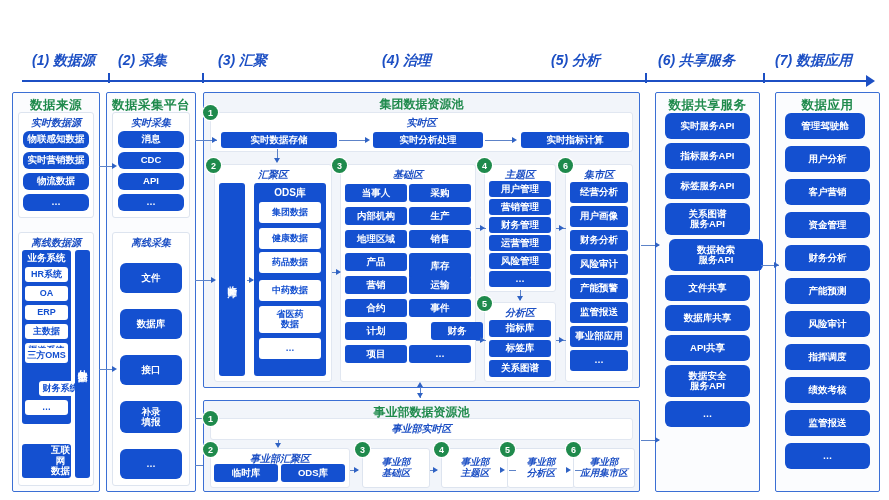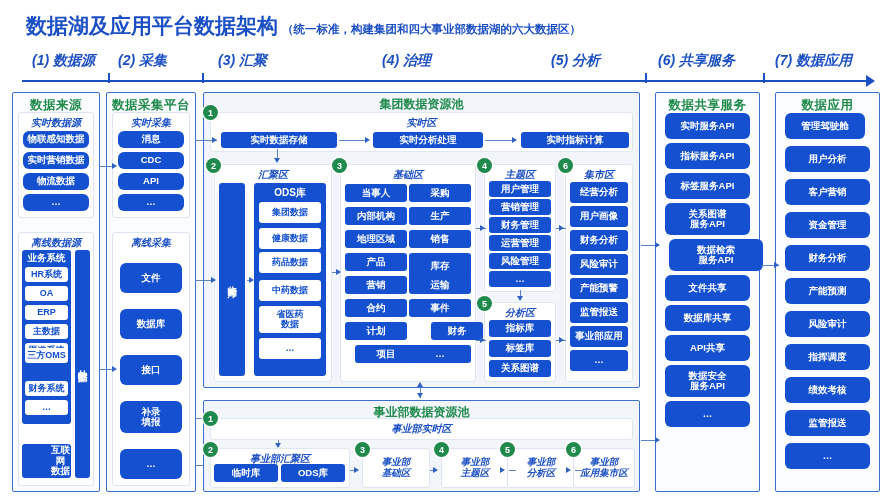--- a/index.html
+++ b/index.html
@@ -119,23 +119,20 @@
   }
   .zone-title {
     text-align:center; color:#1c4fc4; font-weight:bold; font-style:italic;
     font-size:10px; padding-top:3px;
   }
 </style>
 </head>
 <body>
 
 <div id="header">
-  <div id="title-row">
-    <span id="main-title">数据湖及应用平台数据架构</span><span id="sub-title">（统一标准，构建集团和四大事业部数据湖的六大数据区）</span>
-  </div>
   <div id="stage-axis">
     <div class="stage-label" style="left:32px;">(1) 数据源</div>
     <div class="stage-label" style="left:118px;">(2) 采集</div>
     <div class="stage-label" style="left:218px;">(3) 汇聚</div>
     <div class="stage-label" style="left:382px;">(4) 治理</div>
     <div class="stage-label" style="left:551px;">(5) 分析</div>
     <div class="stage-label" style="left:658px;">(6) 共享服务</div>
     <div class="stage-label" style="left:775px;">(7) 数据应用</div>
     <div id="axis-line"></div>
     <div id="axis-arrow"></div>
@@ -162,21 +159,21 @@
 </div>
 <div class="bluebox" style="left:22px; top:254px; width:49px; height:14px; font-size:9px; background:transparent; color:#ffffff;"></div>
 <div style="position:absolute; left:22px; top:250px; width:49px; height:174px; background:#1450d0; border-radius:3px;"></div>
 <div class="bluebox" style="left:22px; top:252px; width:49px; height:13px; background:transparent;">业务系统</div>
 <div class="whitebox" style="left:25px; top:267px; width:43px; height:15px;">HR系统</div>
 <div class="whitebox" style="left:25px; top:286px; width:43px; height:15px;">OA</div>
 <div class="whitebox" style="left:25px; top:305px; width:43px; height:15px;">ERP</div>
 <div class="whitebox" style="left:25px; top:324px; width:43px; height:15px;">主数据</div>
 <div class="whitebox" style="left:25px; top:343px; width:43px; height:15px;">渠道系统</div>
 <div class="whitebox" style="left:25px; top:348px; width:43px; height:15px;">三方OMS</div>
-<div class="whitebox" style="left:25px; top:381px; width:43px; height:15px;">财务系统</div>
+<div class="whitebox" style="left:39px; top:381px; width:43px; height:15px;">财务系统</div>
 <div class="whitebox" style="left:25px; top:400px; width:43px; height:15px;">…</div>
 <div class="bluebox" style="left:22px; top:444px; width:49px; height:34px; white-space:pre-line;padding-left:28px;">互联网
 数据</div>
 <div class="bluebox" style="left:75px; top:250px; width:15px; height:228px;">
     <span class="vtext">外部数据</span>
   </div>
 
 <div class="panel" style="left:106px; top:92px; width:90px; height:400px;">
   <div class="panel-title">数据采集平台</div>
 </div>
@@ -245,21 +242,21 @@
   <div class="zone-title">基础区</div>
 </div>
 <div class="numcircle" style="left:332px; top:158px;">3</div>
 <div class="bluebox" style="left:345px; top:184px; width:62px; height:18px;">当事人</div>
 <div class="bluebox" style="left:345px; top:207px; width:62px; height:18px;">内部机构</div>
 <div class="bluebox" style="left:345px; top:230px; width:62px; height:18px;">地理区域</div>
 <div class="bluebox" style="left:345px; top:253px; width:62px; height:18px;">产品</div>
 <div class="bluebox" style="left:345px; top:276px; width:62px; height:18px;">营销</div>
 <div class="bluebox" style="left:345px; top:299px; width:62px; height:18px;">合约</div>
 <div class="bluebox" style="left:345px; top:322px; width:62px; height:18px;">计划</div>
-<div class="bluebox" style="left:355px; top:345px; width:62px; height:18px;">项目</div>
+<div class="bluebox" style="left:345px; top:345px; width:62px; height:18px;">项目</div>
 <div class="bluebox" style="left:409px; top:184px; width:62px; height:18px;">采购</div>
 <div class="bluebox" style="left:409px; top:207px; width:62px; height:18px;">生产</div>
 <div class="bluebox" style="left:409px; top:230px; width:62px; height:18px;">销售</div>
 <div class="bluebox" style="left:409px; top:253px; width:62px; height:26px;">库存</div>
 <div class="bluebox" style="left:409px; top:276px; width:62px; height:18px;">运输</div>
 <div class="bluebox" style="left:409px; top:299px; width:62px; height:18px;">事件</div>
 <div class="bluebox" style="left:431px; top:322px; width:52px; height:18px;">财务</div>
 <div class="bluebox" style="left:409px; top:345px; width:62px; height:18px;">…</div>
 <div class="conn h" style="left:332px; top:272px; width:8px;"></div>
 <div class="arrow-r" style="left:336px; top:269px;"></div>

